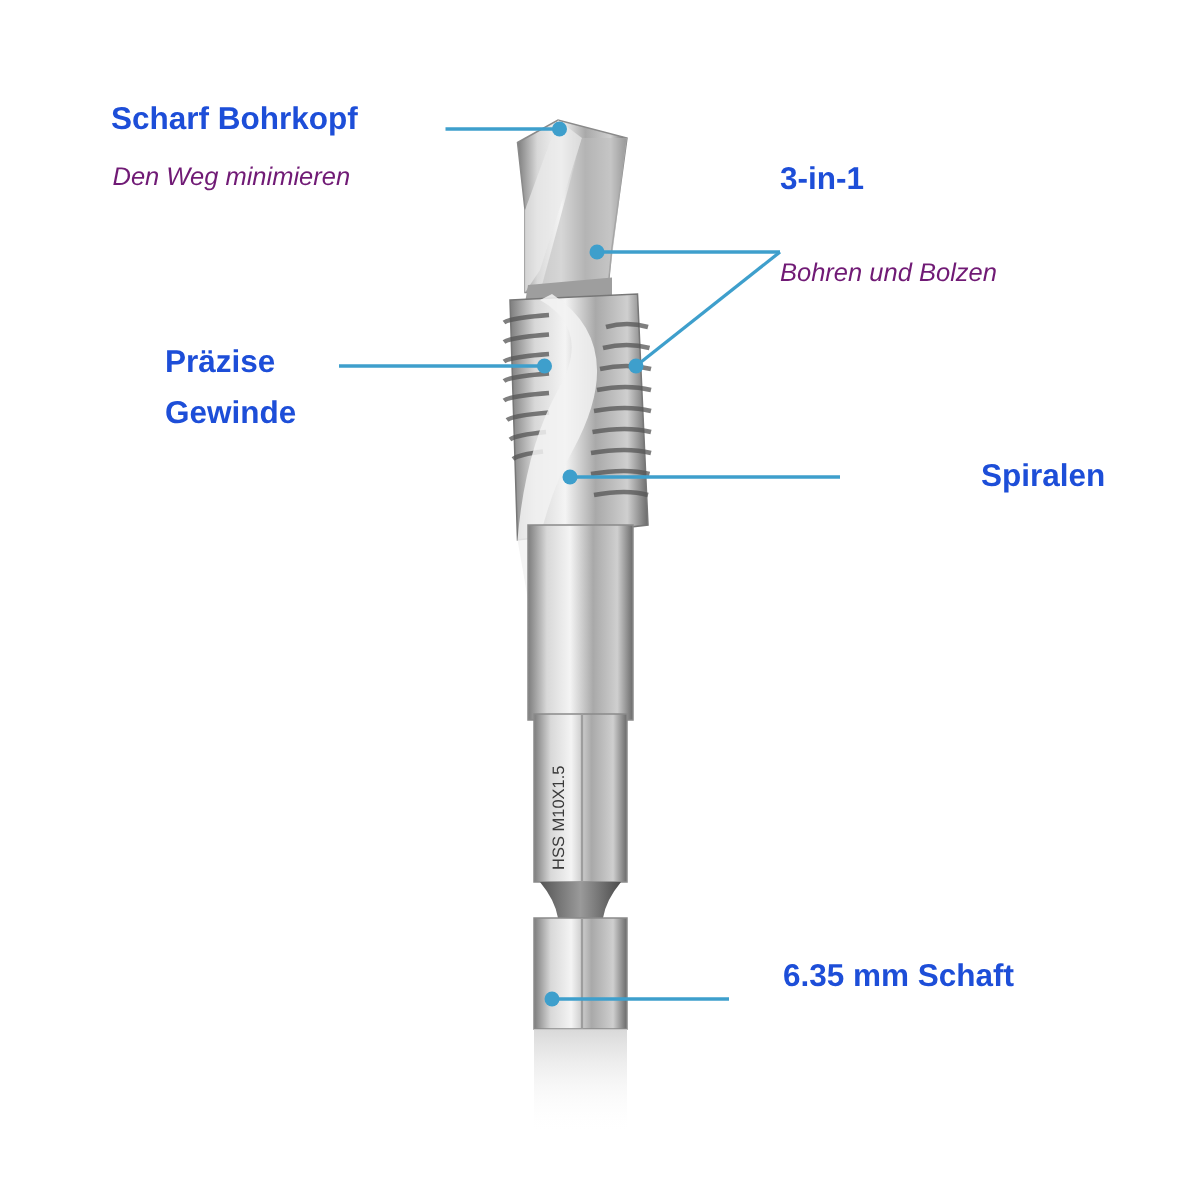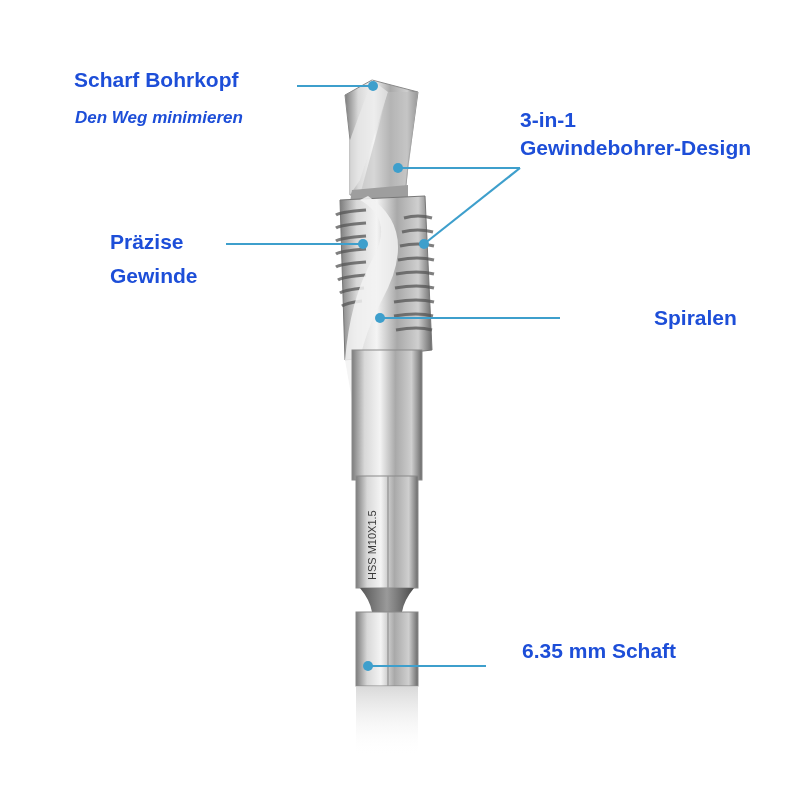--- a/index.html
+++ b/index.html
@@ -1,19 +1,19 @@
 <!DOCTYPE html>
 <html><head>
   <meta charset="utf-8">
   <style>
     html, body { margin: 0; padding: 0; background: #ffffff; }
     body { width: 800px; height: 800px; position: relative; overflow: hidden; font-family: "Liberation Sans", sans-serif; }
     .canvas { position: absolute; left: 0; top: 0; width: 800px; height: 800px; }
     .title { position: absolute; color: #1d4ed8; font-weight: bold; font-size: 21px; line-height: 1.3; white-space: nowrap; }
-    .sub { position: absolute; color: #1d4ed8; font-weight: bold; font-style: italic; font-size: 17px; white-space: nowrap; }
+    .sub { position: absolute; color: #701a75; font-weight: normal; font-style: italic; font-size: 17px; white-space: nowrap; }
     .center { text-align: left; }
     svg { position: absolute; left: 0; top: 0; }
   </style>
 </head>
 <body>
 
 <div class="canvas">
 
   <svg width="800" height="800" viewBox="0 0 800 800">
     <defs>
@@ -93,21 +93,21 @@
       <circle cx="363" cy="244" r="5"></circle>
       <circle cx="380" cy="318" r="5"></circle>
       <circle cx="368" cy="666" r="5"></circle>
     </g>
   </svg>
 
   <div class="title" style="left:74px; top:66px;">Scharf Bohrkopf</div>
   <div class="sub" style="left:75px; top:108px;">Den Weg minimieren</div>
 
   <div class="title center" style="left:520px; top:106px; width:270px;">3-in-1</div>
-  <div class="title center" style="left:520px; top:134px; width:270px;">Gewindebohrer-Design</div>
+  <div class="sub center" style="left:520px; top:172px; width:270px;">Bohren und Bolzen</div>
 
   <div class="title" style="left:110px; top:228px;">Präzise</div>
   <div class="title" style="left:110px; top:262px;">Gewinde</div>
 
   <div class="title" style="left:606px; top:304px;margin-left:48px;">Spiralen</div>
 
   <div class="title" style="left:522px; top:637px;">6.35 mm Schaft</div>
 
 </div>
 

